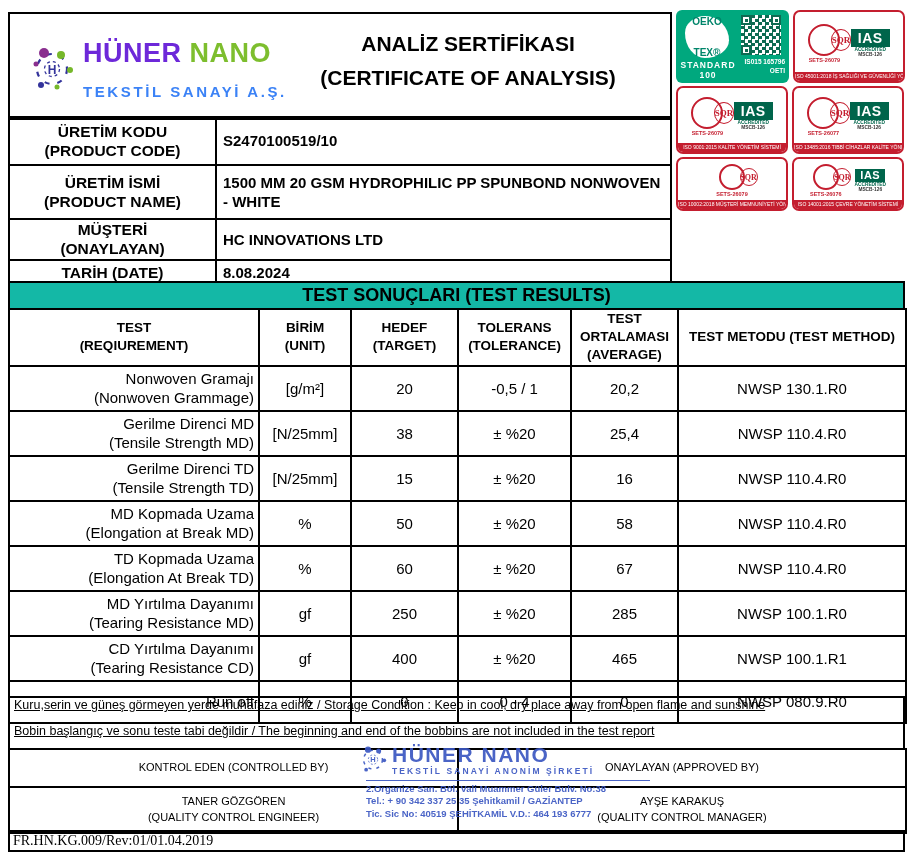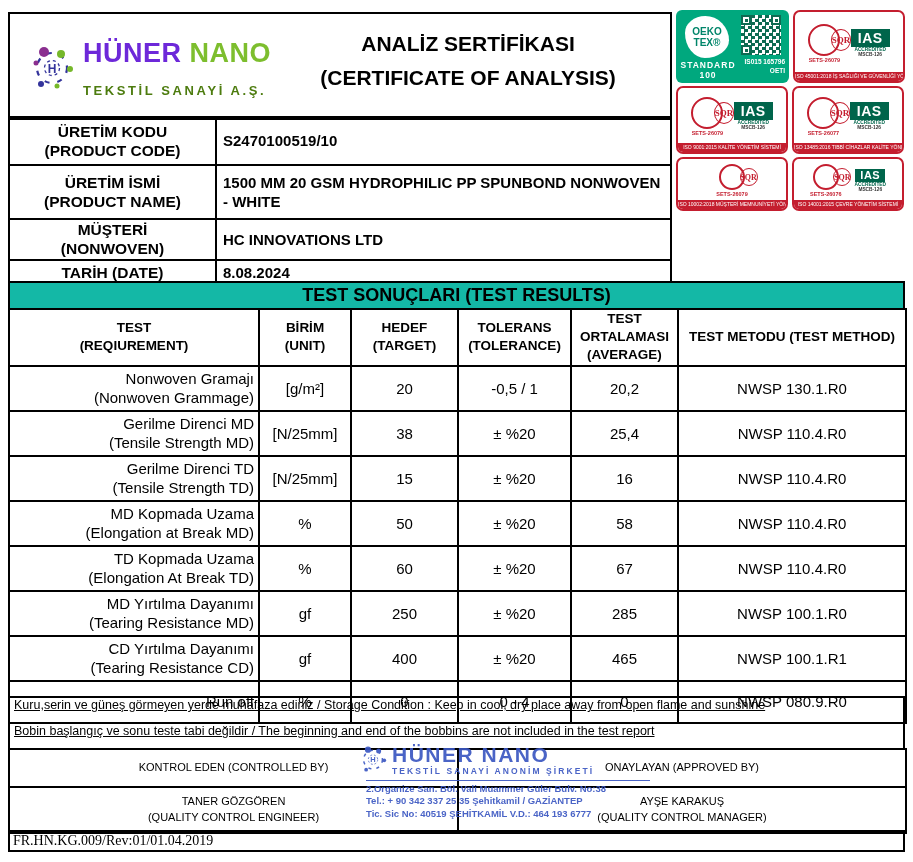--- a/index.html
+++ b/index.html
@@ -4,28 +4,28 @@
 <style>
   * { box-sizing: border-box; margin: 0; padding: 0; }
   body { width: 913px; height: 862px; background: #fff; font-family: "Liberation Sans", sans-serif; color: #000; }
   #page { position: relative; width: 913px; height: 862px; background: #fff; overflow: hidden; }
 
   
   .header-box { position: absolute; left: 8px; top: 12px; width: 664px; height: 108px; border: 2px solid #000; }
   .logo { position: absolute; left: 18px; top: 26px; display: flex; align-items: center; gap: 7px; }
   .logo-text .brand { font-size: 27px; font-weight: bold; line-height: 1; letter-spacing: .5px; }
   .brand-huner { color: #6d28d9; } .brand-nano { color: #7DBE2E; }
-  .logo-sub { font-size: 13px; font-weight: bold; color: #4d7c0f; letter-spacing: 2.6px; margin-top: 16px; }
+  .logo-sub { font-size: 15px; font-weight: bold; color: #3b82f6; letter-spacing: 2.6px; margin-top: 16px; }
   .title-block { position: absolute; left: 268px; top: 13px; width: 380px; text-align: center; font-weight: bold; font-size: 21px; line-height: 1.6; }
 
   
   .badges { position: absolute; left: 676px; top: 10px; width: 229px; display: flex; flex-direction: column; gap: 3px; }
   .badge-row { display: flex; gap: 4px; }
   .oeko { width: 113px; height: 73px; background: #00A87E; border-radius: 6px; position: relative; color: #fff; }
-  .drop { position: absolute; left: 9px; top: 6px; width: 44px; height: 42px; background: #fff; border-radius: 46% 54% 55% 45% / 40% 58% 42% 60%; display: flex; flex-direction: column; align-items: center; justify-content: center; color: #00856A; font-weight: bold; font-size: 10px; line-height: 1.1; }
+  .drop { position: absolute; left: 9px; top: 6px; width: 44px; height: 42px; background: #fff; border-radius: 46% 54% 55% 45% / 40% 58% 42% 60%; display: flex; flex-direction: column; align-items: center; justify-content: space-between; color: #00856A; font-weight: bold; font-size: 10px; line-height: 1.1; }
   .oeko-std { position: absolute; left: 4px; top: 50px; width: 56px; text-align: center; font-weight: bold; font-size: 8.5px; letter-spacing: 1px; line-height: 1.2; }
   .qr { position: absolute; right: 8px; top: 5px; width: 40px; height: 40px; background: conic-gradient(#0d6b52 25%, #fff 0 50%, #0d6b52 0 75%, #fff 0) 0 0/7px 7px; background-color:#fff; }
   .qr i { position: absolute; width: 10px; height: 10px; border: 2px solid #0d6b52; background: #fff; }
   .qr i::after { content: ''; display: block; width: 3px; height: 3px; background: #0d6b52; margin: 1.5px auto; }
   .qr .tl { left: 0; top: 0; } .qr .tr { right: 0; top: 0; } .qr .bl { left: 0; bottom: 0; }
   .oeko-cert { position: absolute; right: 4px; top: 48px; width: 58px; text-align: right; font-size: 6.5px; font-weight: bold; line-height: 1.35; }
   .sqr-badge { width: 112px; background: #fff; border: 2px solid #C41E2F; border-radius: 7px; position: relative; display: flex; flex-direction: column; overflow: hidden; }
   .h73 { height: 73px; } .h68 { height: 68px; } .h54 { height: 54px; }
   .sqr-main { flex: 1; display: flex; align-items: center; justify-content: space-evenly; padding: 2px 3px 0 3px; }
   .seal-wrap { display: flex; flex-direction: column; align-items: center; }
@@ -222,21 +222,21 @@
     <tr>
       <td class="info-label" style="height:54px">
             <span class="ln">ÜRETİM İSMİ</span>
             <span class="ln">(PRODUCT NAME)</span>
           </td>
       <td class="info-value">1500 MM 20 GSM HYDROPHILIC PP SPUNBOND NONWOVEN - WHITE</td>
     </tr>
     <tr>
       <td class="info-label" style="height:40px">
             <span class="ln">MÜŞTERİ</span>
-            <span class="ln">(NONWOVEN)</span>
+            <span class="ln">(ONAYLAYAN)</span>
           </td>
       <td class="info-value">HC INNOVATIONS LTD</td>
     </tr>
     <tr>
       <td class="info-label" style="height:25px">
             <span class="ln">TARİH (DATE)</span>
           </td>
       <td class="info-value">8.08.2024</td>
     </tr>
   </tbody>

